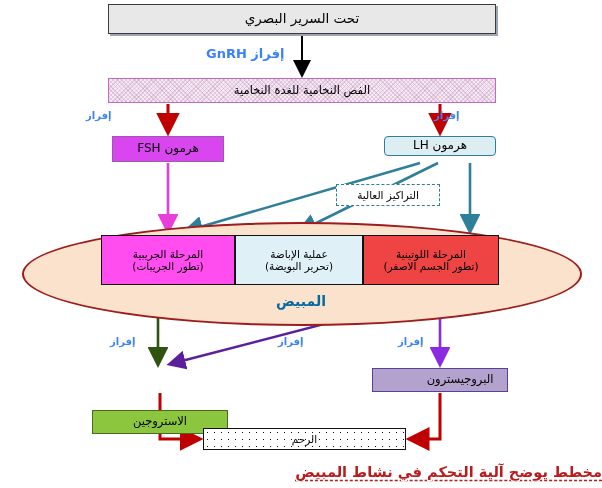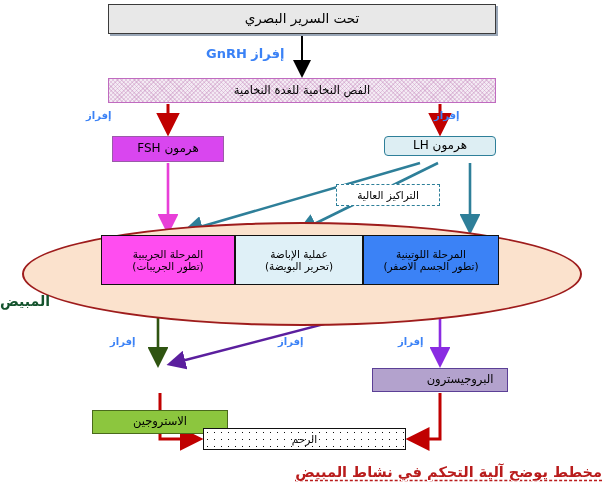--- a/index.html
+++ b/index.html
@@ -79,21 +79,21 @@
     font-size:10.5px;
   }
   .ovulation{
     left:235px; top:235px; width:128px; height:50px;
     background:#dff0f7;
     border:1.6px solid #111111;
     font-size:10.5px;
   }
   .luteal{
     left:363px; top:235px; width:136px; height:50px;
-    background:#3b82f6;
+    background:#ef4444;
     border:1.6px solid #111111;
     font-size:10.5px;
   }
   .estrogen{
     left:92px; top:368px; width:136px; height:24px;
     background:#88c council;
     margin-top:42px;
   }
   .estrogen{
     left:92px; top:368px; width:136px; height:24px;
@@ -122,24 +122,24 @@
     position:absolute;
     left:22px; top:222px; width:556px; height:100px;
     border:2px solid #9e1c1c;
     border-radius:50%;
     background:#fbe2cd;
     z-index:1;
   }
   .ovary-label{
     position:absolute;
     left:0; top:293px; width:602px;
-    text-align:left;
+    text-align:center;
     font-size:14px;
     font-weight:bold;
-    color:#14532d;
+    color:#0369a1;
     z-index:2;
   }
 
   
   .lbl{
     position:absolute;
     font-weight:bold;
     color:#3b82f6;
     z-index:4;
     white-space:nowrap;

